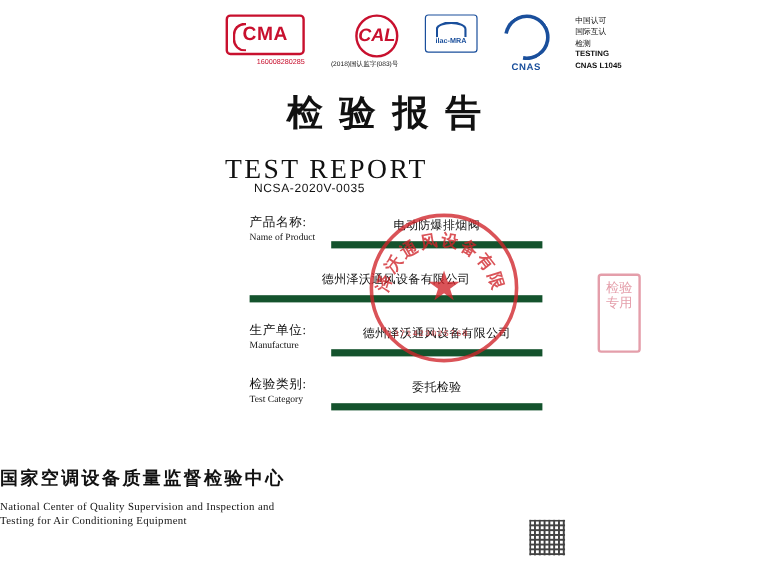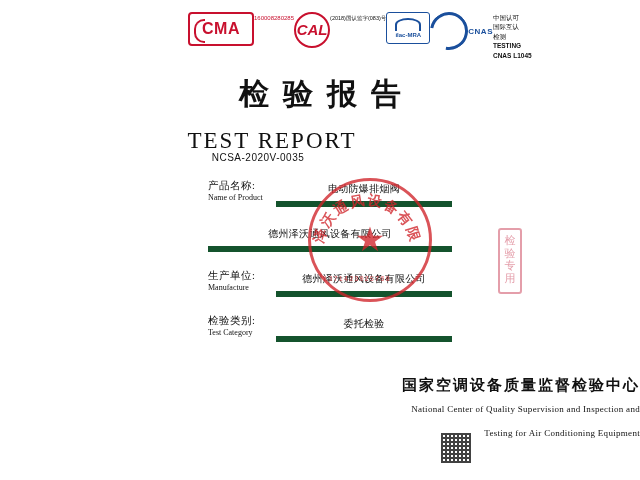--- a/index.html
+++ b/index.html
@@ -27,21 +27,22 @@
     top: 12px;
     left: 188px;
     width: 330px;
     height: 58px;
     display: flex;
     align-items: flex-start;
     justify-content: space-between;
   }
   .logo-block {
     display: flex;
-    align-items: flex-start;
+    flex-direction: column;
+    align-items: flex-end;
     line-height: 1.05;
   }
 
   
   .cma-box {
     width: 62px;
     height: 30px;
     border: 2px solid #c8102e;
     border-radius: 4px;
     display: flex;
@@ -120,21 +121,21 @@
     font-family: "Liberation Sans", sans-serif;
     font-size: 6px;
     color: #1a4f9c;
     font-weight: bold;
     margin-top: 1px;
   }
 
   
   .cnas-box {
     display: flex;
-    flex-direction: row;
+    flex-direction: column;
     align-items: center;
   }
   .cnas-swirl {
     width: 32px;
     height: 32px;
     border-radius: 50%;
     border: 3px solid #1a4f9c;
     border-left-color: transparent;
     transform: rotate(-35deg);
   }
@@ -242,41 +243,41 @@
     height: 18px;
     line-height: 18px;
     letter-spacing: 0.3px;
     overflow: hidden;
     white-space: nowrap;
   }
 
   
   .footer {
     position: absolute;
-    top: 376px;
+    top: 389px;
     left: 0;
     width: 640px;
-    text-align: right;
+    text-align: left;
   }
   .footer-cn {
     font-family: "Liberation Serif", serif;
     font-size: 15px;
     font-weight: bold;
     letter-spacing: 2px;
     color: #111;
   }
   .footer-en1 {
     margin-top: 9px;
     font-family: "Liberation Serif", serif;
     font-size: 9px;
     letter-spacing: 0.3px;
     color: #111;
   }
   .footer-en2 {
-    margin-top: 14px;
+    margin-top: 2px;
     font-family: "Liberation Serif", serif;
     font-size: 9px;
     letter-spacing: 0.3px;
     color: #111;
   }
 
   
   .stamp {
     position: absolute;
     top: 178px;
@@ -321,21 +322,21 @@
     font-size: 7px;
     color: #d0242a;
     letter-spacing: 1px;
   }
 
   
   .stamp-side {
     position: absolute;
     top: 228px;
     left: 498px;
-    width: 24px;
+    width: 36px;
     height: 66px;
     border: 2px solid #e08e9c;
     border-radius: 3px;
     color: #e08e9c;
     font-family: "Liberation Serif", serif;
     font-size: 11px;
     line-height: 1.15;
     text-align: center;
     padding-top: 4px;
     box-sizing: border-box;

